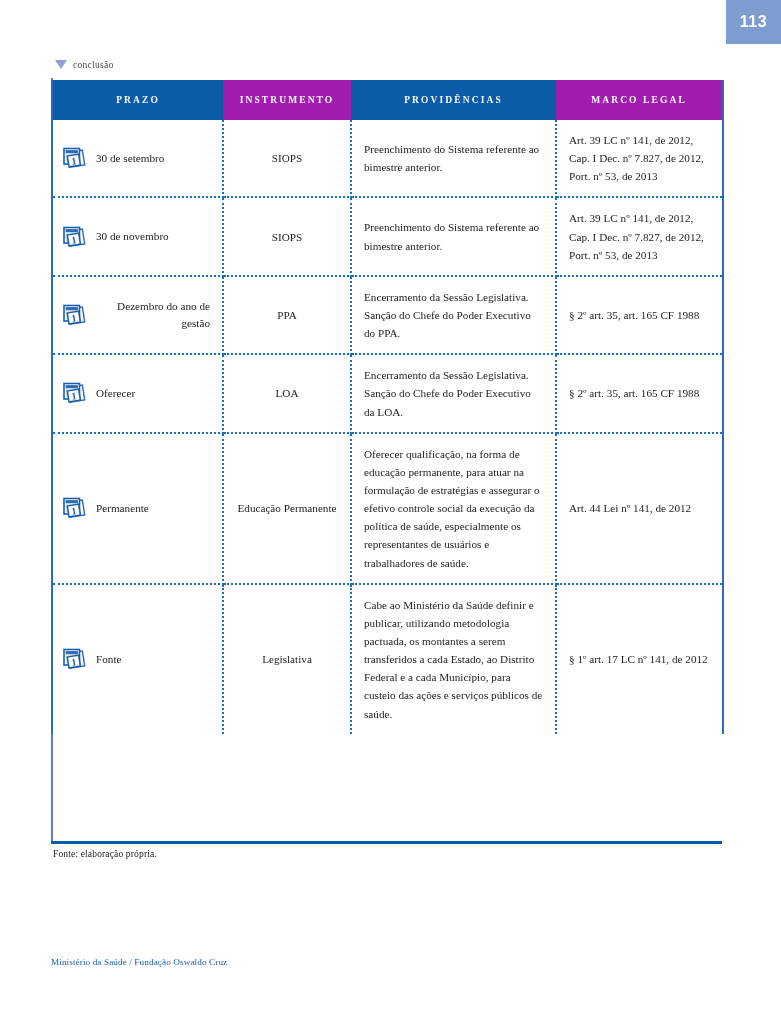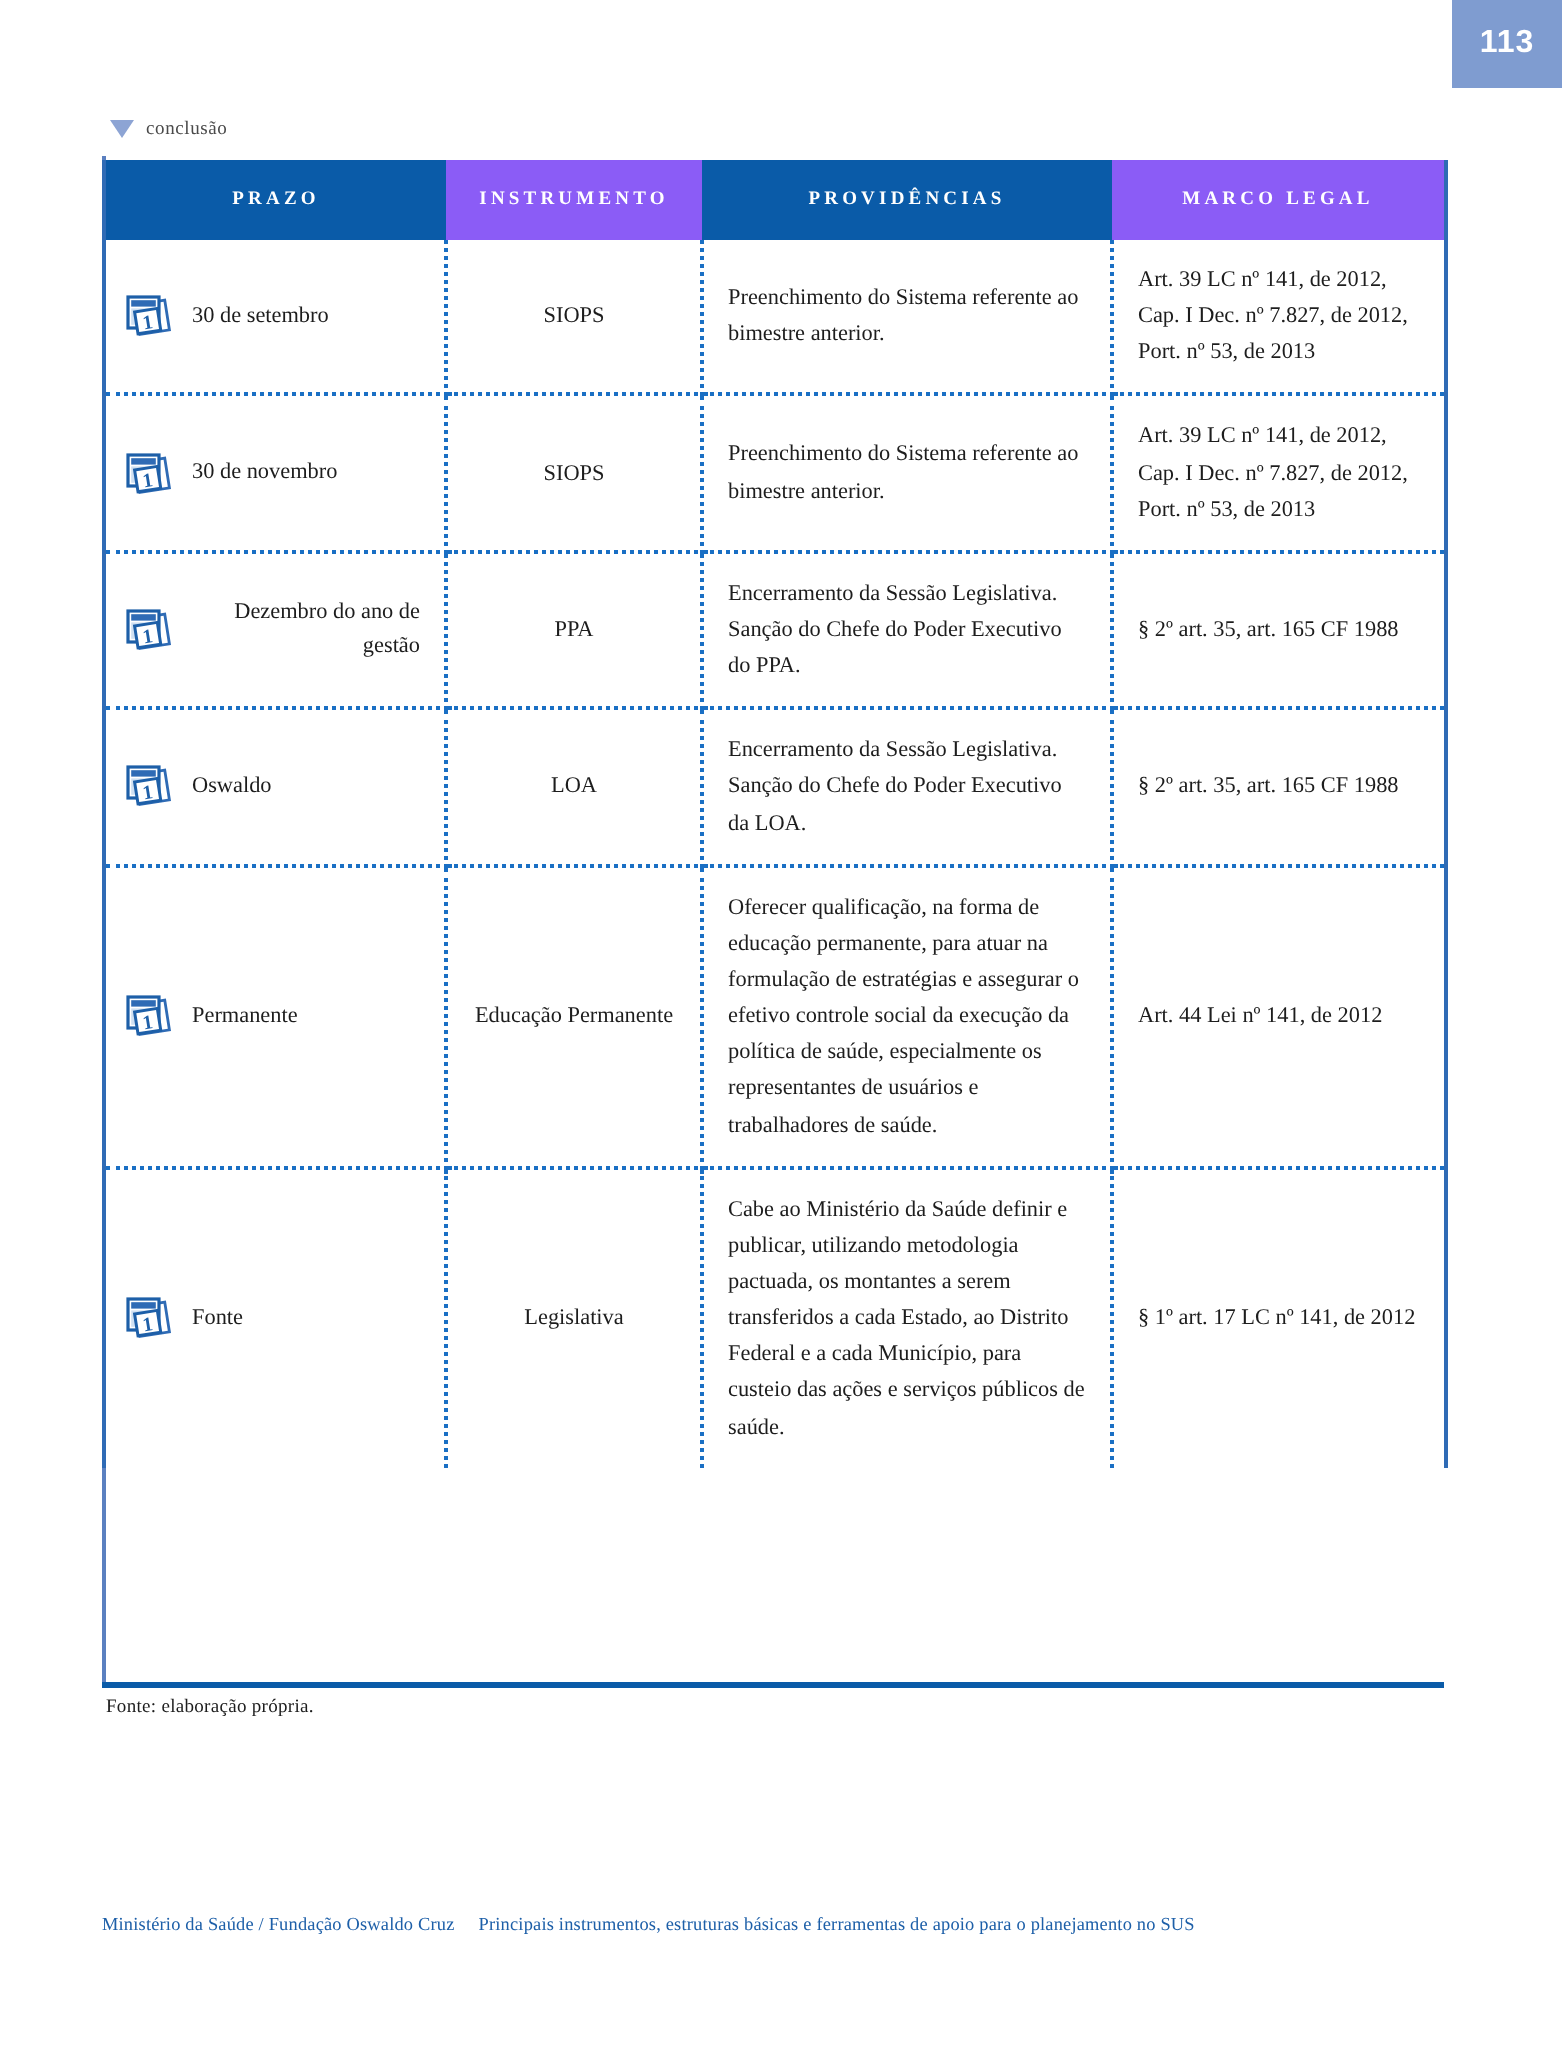--- a/index.html
+++ b/index.html
@@ -93,21 +93,21 @@
     color: #ffffff;
     font-family: "Liberation Serif", serif;
     font-size: 9.5px;
     font-weight: bold;
     letter-spacing: 2.1px;
     text-align: center;
     vertical-align: middle;
     border: none;
   }
   th.hdr-dark  { background: #0a5ba8; }
-  th.hdr-light { background: #8b5cf6; text-align: center; }
+  th.hdr-light { background: #a21caf; text-align: center; }
 
   
   tbody td {
     border-right: 2px dotted #1a6fc4;
     border-bottom: 2px dotted #1a6fc4;
     padding: 11px 12px;
     font-size: 11.2px;
     line-height: 1.62;
     color: #1d1d1d;
     vertical-align: middle;
@@ -285,21 +285,21 @@
                     </g>
                     <rect x="3" y="3.5" width="15.5" height="15.5" fill="#ffffff" stroke="#1d5fa8" stroke-width="1.6"></rect>
                     <rect x="4.6" y="5.1" width="12.3" height="3.2" fill="#2f6bb5"></rect>
                     <rect x="4.6" y="9.2" width="12.3" height="8.2" fill="#cfe0f2"></rect>
                     <g transform="rotate(-9 13 15)">
                       <rect x="7" y="10" width="11.5" height="11" fill="#ffffff" stroke="#1d5fa8" stroke-width="1.5"></rect>
                       <text x="12.7" y="19.4" font-family="Liberation Serif, serif" font-size="10" font-weight="bold" fill="#1d5fa8" text-anchor="middle">1</text>
                     </g>
                   </svg>
                 </span>
-                <span class="prazo-label">Oswaldo</span>
+                <span class="prazo-label">Oferecer</span>
               </span>
             </td>
             <td class="col-center">LOA</td>
             <td class="col-text">Encerramento da Sessão Legislativa. Sanção do Chefe do Poder Executivo da LOA.</td>
             <td class="col-legal last-col">§ 2º art. 35, art. 165 CF 1988</td>
           </tr>
           <tr>
             <td class="col-prazo">
               <span class="prazo-cell">
                 <span class="cal-icon">
@@ -349,16 +349,15 @@
           </tr>
         </tbody>
     </table>
   </div>
 
   <div class="bottom-rule"></div>
   <div class="source-note">Fonte: elaboração própria.</div>
 
   <div class="footer">
     <span class="footer-org">Ministério da Saúde / Fundação Oswaldo Cruz</span>
-    <span class="footer-title">Principais instrumentos, estruturas básicas e ferramentas de apoio para o planejamento no SUS</span>
   </div>
 
 </div>
 
 </body></html>

